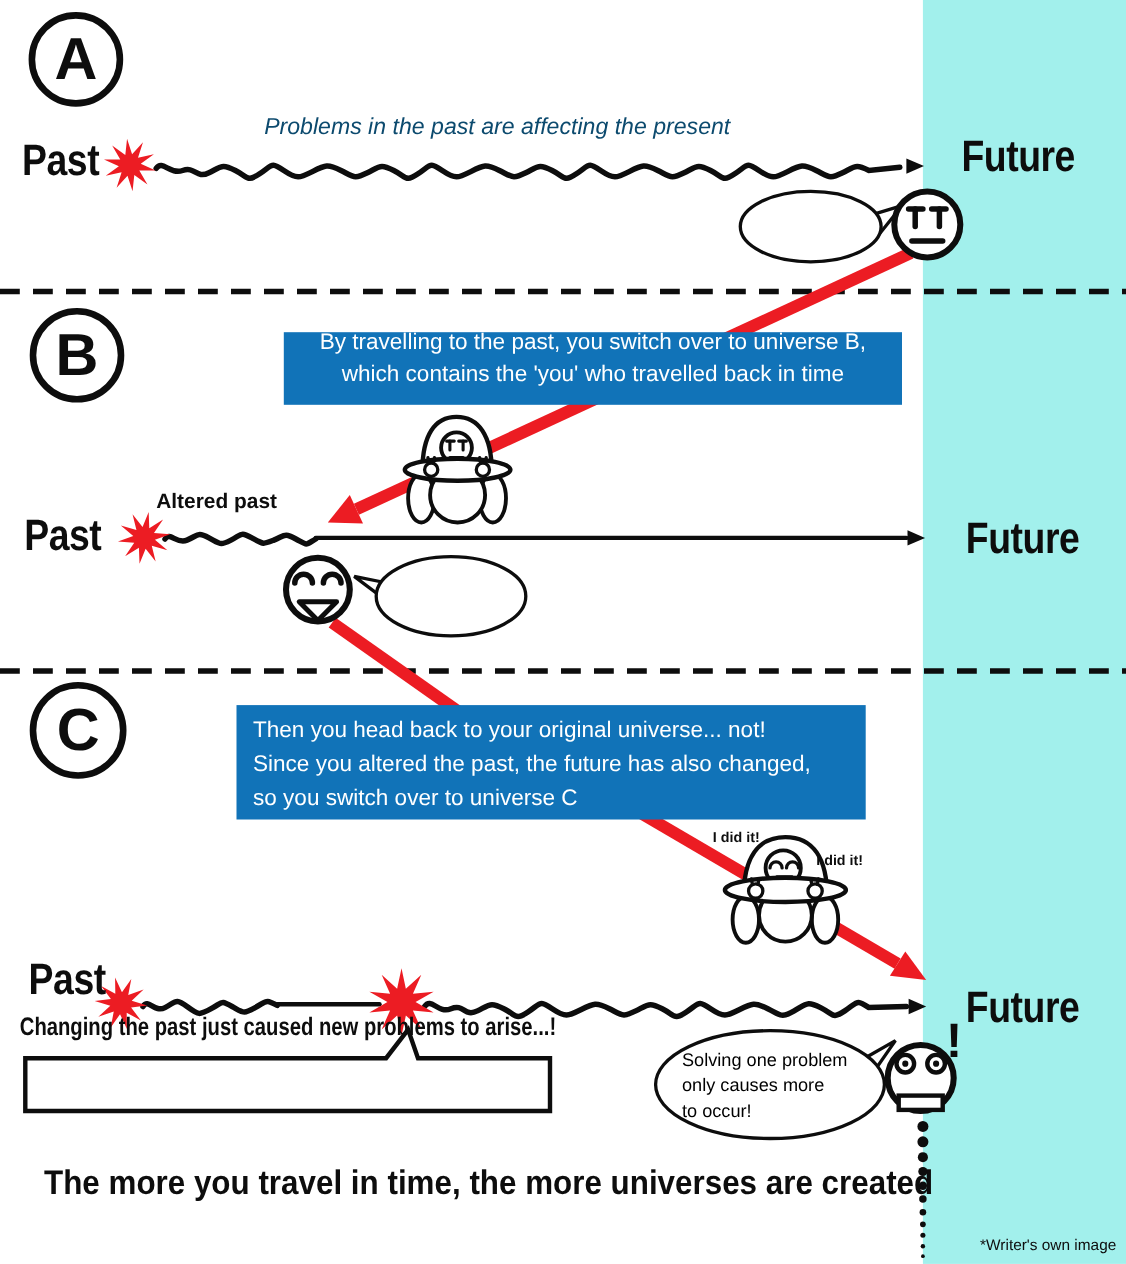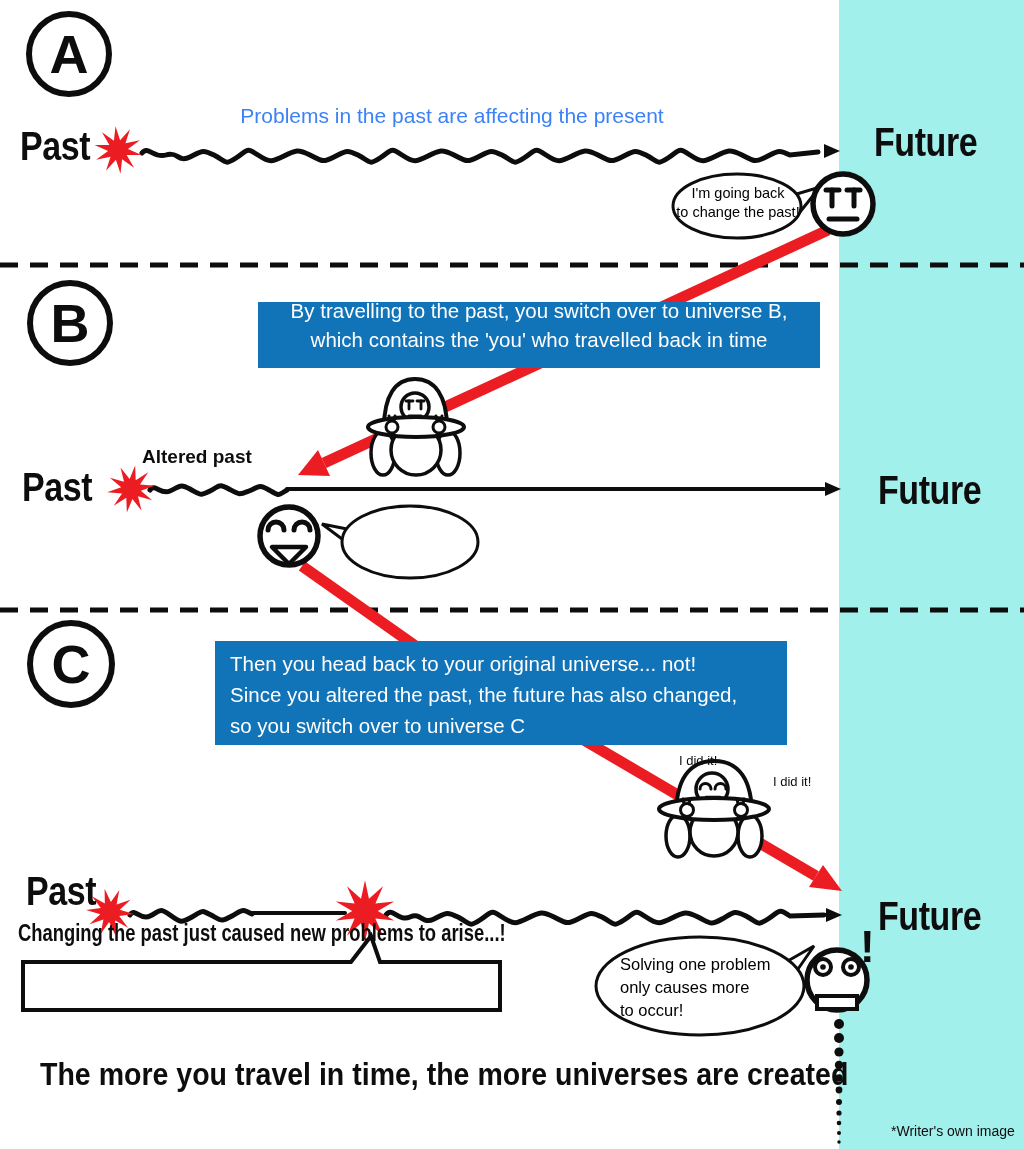--- a/index.html
+++ b/index.html
@@ -4,24 +4,24 @@
 <style>
   html,body{margin:0;padding:0;background:#fff;}
   .canvas{position:relative;width:1024px;height:1149px;overflow:hidden;background:#fff;
           font-family:"Liberation Sans","DejaVu Sans",sans-serif;color:#0d0d0d;}
   .cyan-band{position:absolute;top:0;bottom:0;left:839px;width:185px;z-index:0;}
   svg.art{position:absolute;inset:0;z-index:1;}
   .t{position:absolute;z-index:2;}
   .lbl-big{font-size:40px;font-weight:800;transform:scaleX(.85);transform-origin:left center;white-space:nowrap;letter-spacing:-.5px;}
   .badge{width:80px;height:80px;display:flex;align-items:center;justify-content:center;
          font-size:54px;font-weight:800;}
-  .caption{font-size:21px;color:#3b82f6;text-align:center;}
+  .caption{font-size:21px;color:#0c4a6e;text-align:center;font-style:italic;}
   .bubble-txt{white-space:pre-line;color:#000;}
   .boxtxt{color:#fff;white-space:pre-line;}
-  .bold-sm{font-weight:400;font-size:13px;white-space:nowrap;margin-left:31px;}
+  .bold-sm{font-weight:700;font-size:13px;white-space:nowrap;}
   .nowrap{white-space:nowrap;}
 </style>
 </head>
 <body>
 
 <div class="canvas">
 
   <div class="cyan-band" style="background:#a2f0ec"></div>
 
   <svg class="art" width="1024" height="1149" viewBox="0 0 1024 1149">
@@ -183,22 +183,20 @@
       <circle cx="839" cy="1123" r="2.3"></circle>
         <circle cx="839" cy="1133" r="2"></circle>
       <circle cx="839" cy="1142" r="1.7"></circle>
     </g>
   </svg>
 
   <div class="t badge" style="left:29px;top:14px;">A</div>
   <div class="t caption" style="left:232px;top:104px;width:440px;">Problems in the past are affecting the present</div>
   <div class="t lbl-big" style="left:20px;top:124px;">Past</div>
   <div class="t lbl-big" style="left:874px;top:120px;">Future</div>
-  <div class="t bubble-txt" style="left:675px;top:184px;width:126px;font-size:14.5px;line-height:1.32;text-align:center;">I'm going back
-to change the past!</div>
 
   <div class="t badge" style="left:30px;top:283px;">B</div>
   <div class="t boxtxt" style="left:258px;top:302px;width:562px;height:46px;display:flex;align-items:center;justify-content:center;text-align:center;font-size:20.5px;line-height:1.42;">By travelling to the past, you switch over to universe B,
 which contains the 'you' who travelled back in time</div>
   <div class="t" style="left:142px;top:446px;font-size:19px;font-weight:800;">Altered past</div>
   <div class="t lbl-big" style="left:22px;top:465px;">Past</div>
   <div class="t lbl-big" style="left:878px;top:468px;">Future</div>
 
   <div class="t badge" style="left:31px;top:624px;">C</div>
   <div class="t boxtxt" style="left:230px;top:648px;width:548px;font-size:20.5px;line-height:1.52;">Then you head back to your original universe... not!

